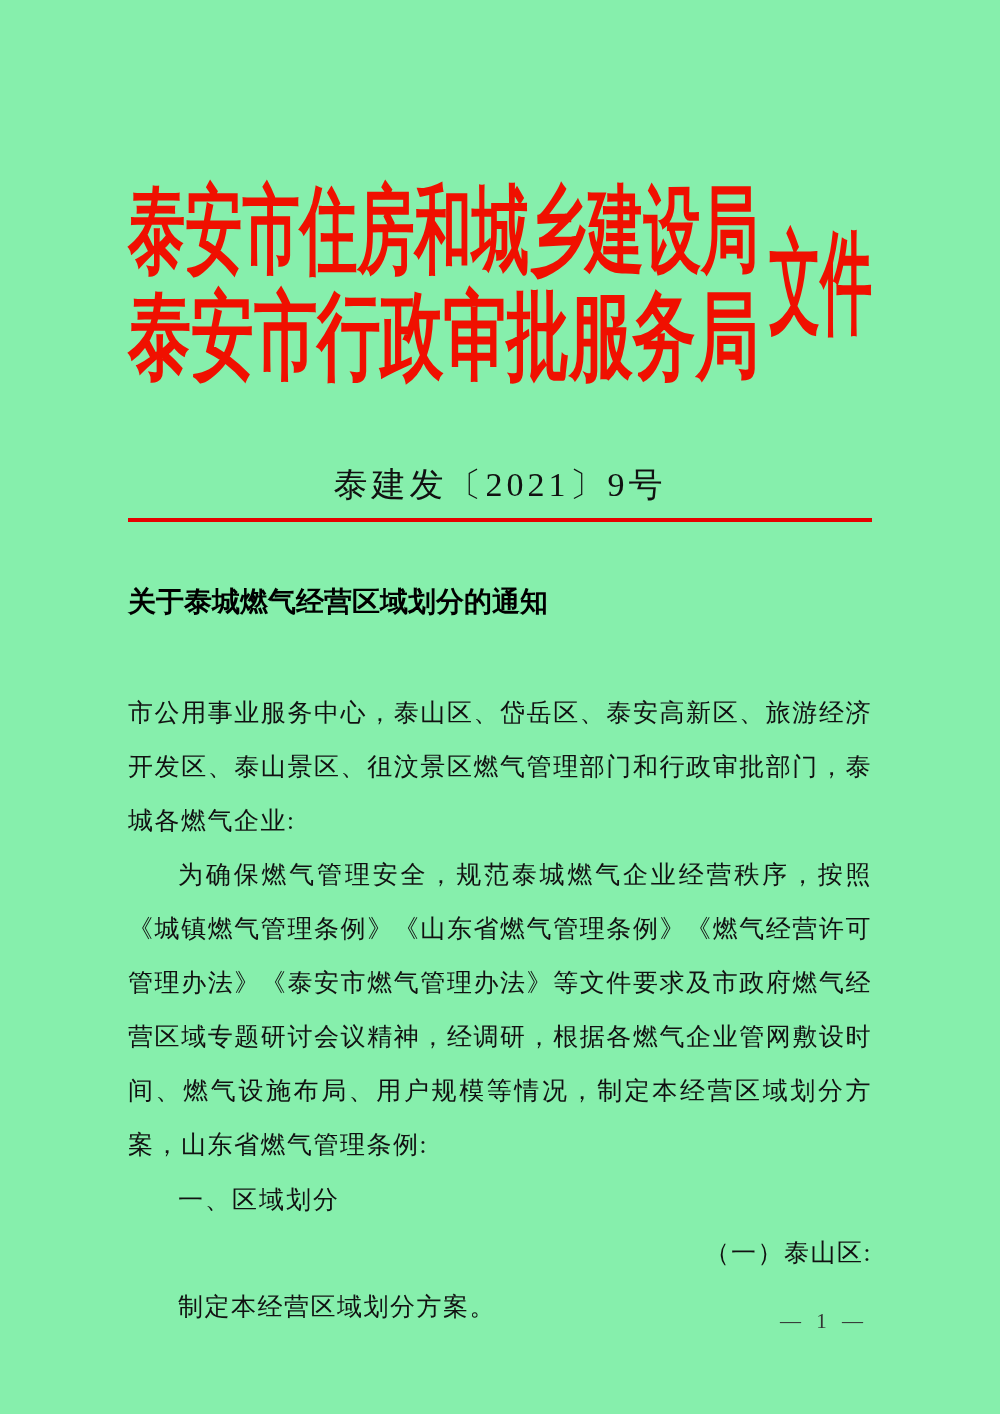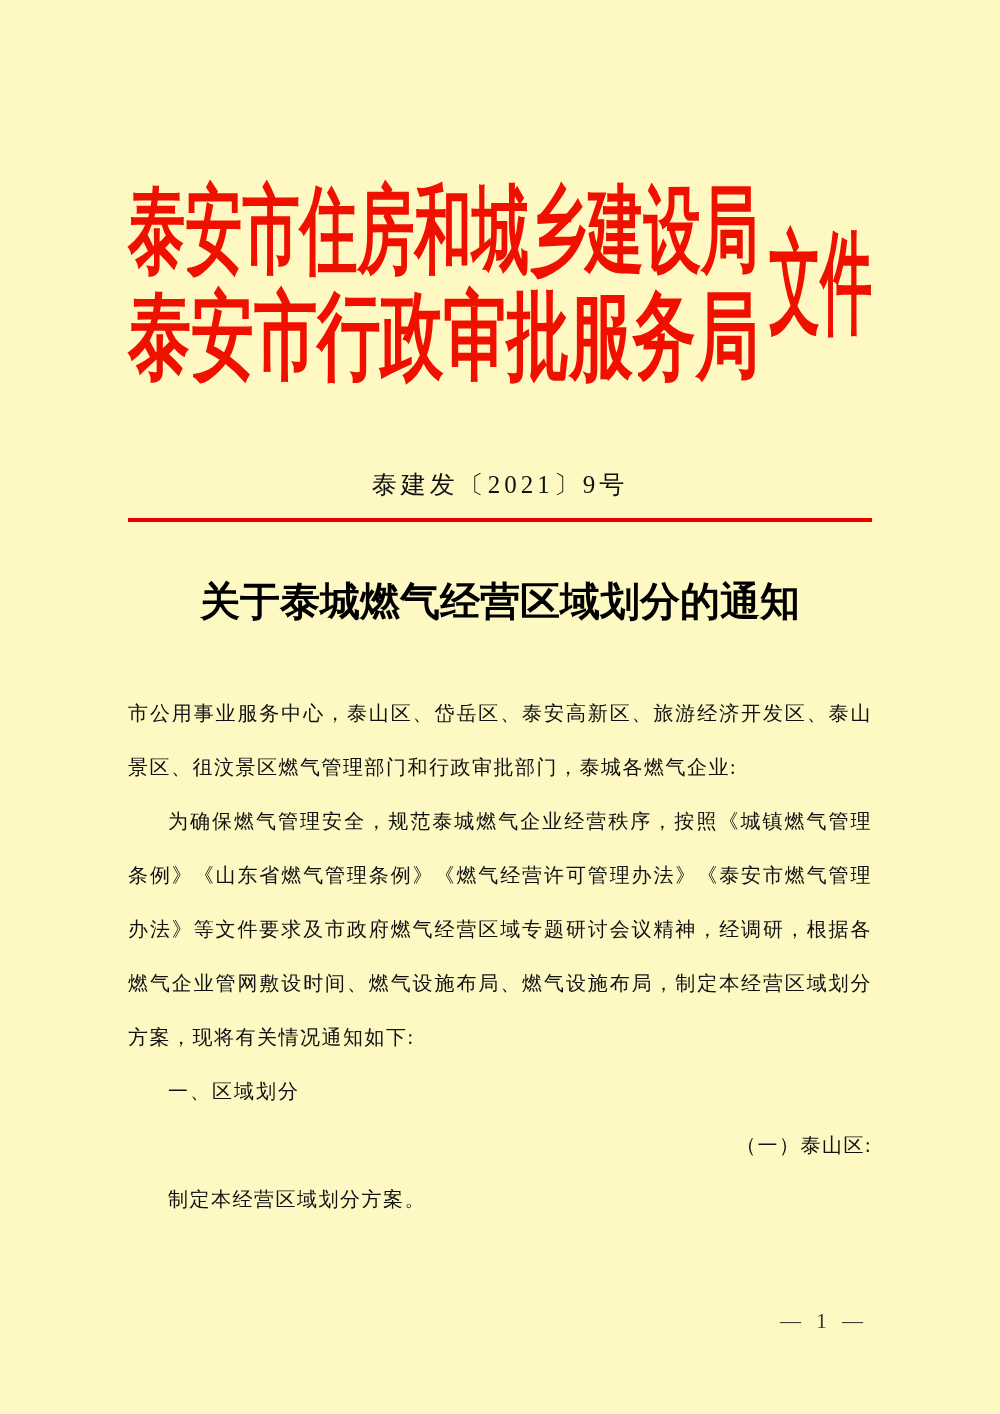--- a/index.html
+++ b/index.html
@@ -5,21 +5,21 @@
   html, body {
     margin: 0;
     padding: 0;
     background: #ffffff;
   }
   .page {
     position: relative;
     width: 1000px;
     height: 1414px;
     margin: 0 auto;
-    background: #fef9c3;
+    background: #86efac;
     overflow: hidden;
     font-family: "Liberation Serif", "DejaVu Serif", serif;
     color: #1a1a1a;
   }
   .content {
     position: relative;
     width: 744px;
     margin: 0 auto;
     padding-top: 178px;
   }
@@ -53,48 +53,48 @@
     color: var(--red-text, #f01000);
     white-space: nowrap;
     transform: scaleX(0.46);
     transform-origin: right top;
     font-family: "Liberation Serif", "DejaVu Serif", serif;
   }
   
   .doc-number {
     margin-top: 80px;
     text-align: center;
-    font-size: 25px;
+    font-size: 34px;
     line-height: 30px;
     letter-spacing: 4px;
     color: #111;
   }
   .red-rule {
     margin-top: 18px;
     height: 4px;
     background: var(--red-line, #e60000);
   }
   
   .doc-title {
     margin: 56px 0 0 0;
-    text-align: center;
-    font-size: 40px;
+    text-align: left;
+    font-size: 28px;
     line-height: 48px;
     font-weight: bold;
     letter-spacing: 0px;
     color: #000;
     font-family: "Liberation Serif", "DejaVu Serif", serif;
   }
   
   .body-block {
     margin-top: 60px;
   }
   p.para {
     margin: 0;
-    font-size: 20px;
+    font-size: 25px;
     line-height: 54px;
     letter-spacing: 1.5px;
     text-align: justify;
     color: #111;
   }
   p.para.indent { text-indent: 2em; }
   p.para.heading {
     font-weight: normal;
     font-family: "Liberation Sans", "DejaVu Sans", sans-serif;
     letter-spacing: 2px;
@@ -130,21 +130,21 @@
     </div>
 
     <div class="doc-number">泰建发〔2021〕9号</div>
 
     <div class="red-rule"></div>
 
     <h1 class="doc-title">关于泰城燃气经营区域划分的通知</h1>
 
     <div class="body-block">
         <p class="para plain">市公用事业服务中心，泰山区、岱岳区、泰安高新区、旅游经济开发区、泰山景区、徂汶景区燃气管理部门和行政审批部门，泰城各燃气企业:</p>
-        <p class="para plain indent">为确保燃气管理安全，规范泰城燃气企业经营秩序，按照《城镇燃气管理条例》《山东省燃气管理条例》《燃气经营许可管理办法》《泰安市燃气管理办法》等文件要求及市政府燃气经营区域专题研讨会议精神，经调研，根据各燃气企业管网敷设时间、燃气设施布局、燃气设施布局，制定本经营区域划分方案，现将有关情况通知如下:</p>
+        <p class="para plain indent">为确保燃气管理安全，规范泰城燃气企业经营秩序，按照《城镇燃气管理条例》《山东省燃气管理条例》《燃气经营许可管理办法》《泰安市燃气管理办法》等文件要求及市政府燃气经营区域专题研讨会议精神，经调研，根据各燃气企业管网敷设时间、燃气设施布局、用户规模等情况，制定本经营区域划分方案，山东省燃气管理条例:</p>
         <p class="para heading indent">一、区域划分</p>
         <p class="para kaiti indent">（一）泰山区:</p>
         <p class="para plain indent">制定本经营区域划分方案。</p>
       </div>
 
   </div>
 
   <div class="page-number">— 1 —</div>
 </div>
 

